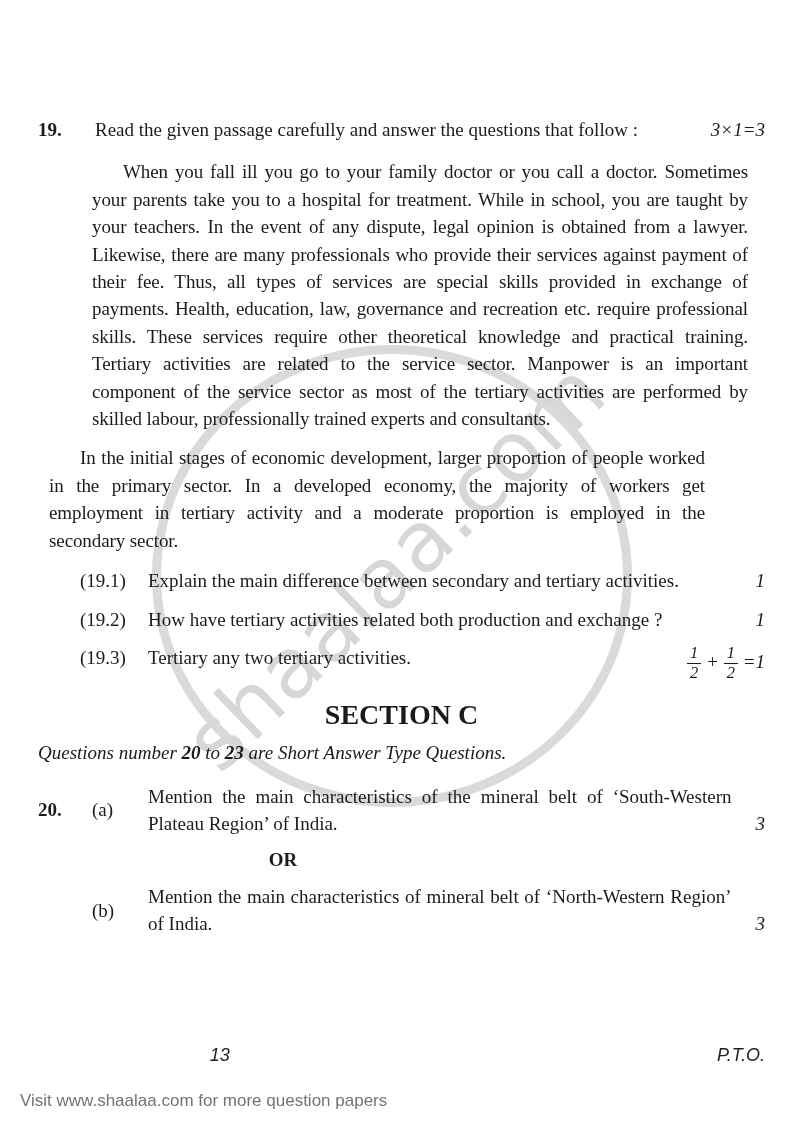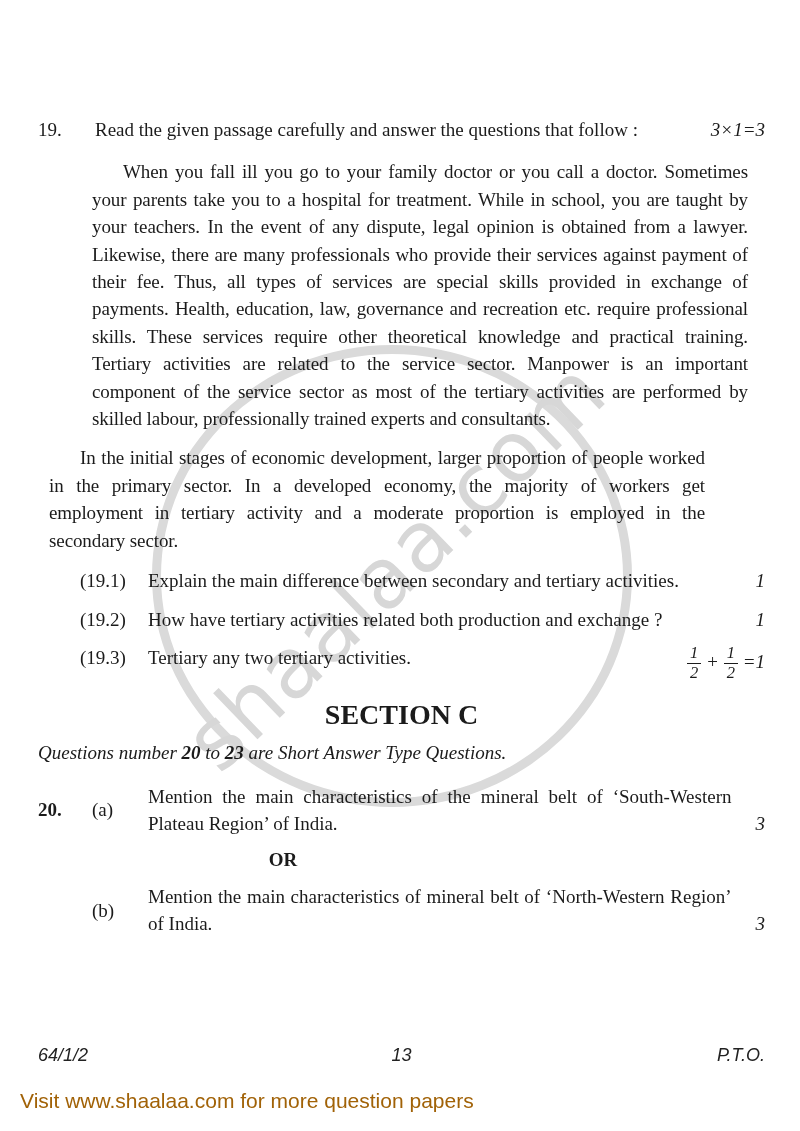--- a/index.html
+++ b/index.html
@@ -15,21 +15,21 @@
   }
   .wm-text{
     position:absolute;left:55px;top:524px;width:680px;text-align:center;
     transform:rotate(-44deg);transform-origin:50% 50%;
     font-family:"DejaVu Sans",sans-serif;font-size:84px;color:#d7d7d7;
     letter-spacing:1px;line-height:1;white-space:nowrap;
   }
   
   .content{position:absolute;left:38px;top:116px;width:727px;}
   .qrow{display:flex;}
-  .qnum{width:57px;flex-shrink:0;font-weight:normal;}
+  .qnum{width:57px;flex-shrink:0;font-weight:bold;}
   .q19line{flex:1;display:flex;}
   .q19marks{margin-left:auto;font-style:italic;white-space:nowrap;}
   .passage{
     margin:15px 0 0 54px;width:656px;text-align:justify;text-indent:31px;
     letter-spacing:-0.1px;
   }
   .passage.p2{margin-top:12px;margin-left:11px;}
   .subq{display:flex;margin:11px 0 0 42px;}
   .subq.first{margin-top:13px;}
   .subq .sn{width:68px;flex-shrink:0;}
@@ -54,21 +54,21 @@
   .footer{
     position:absolute;left:38px;top:1044px;width:727px;display:flex;
     font-family:"Liberation Sans",sans-serif;font-style:italic;
     font-size:18px;color:#222;line-height:22px;
   }
   .footer .fl{flex:1;text-align:left;}
   .footer .fc{flex:1;text-align:center;}
   .footer .fr2{flex:1;text-align:right;}
   .banner{
     position:absolute;left:20px;top:1088px;
-    font-family:"Liberation Sans",sans-serif;font-size:21px;color:#a16207;
+    font-family:"Liberation Sans",sans-serif;font-size:17px;color:#737373;
     line-height:26px;
   }
 </style>
 </head>
 <body>
 
 <div class="page">
 
   <div class="wm-ring"></div>
   <div class="wm-text">shaalaa.com</div>
@@ -133,20 +133,19 @@
     <div class="q20row browtop">
       <span class="q20num"></span>
       <span class="qletter">(b)</span>
       <span class="qtext20">Mention the main characteristics of mineral belt of ‘North-Western Region’ of India.</span>
       <span class="qmarks20">3</span>
     </div>
 
   </div>
 
   <div class="footer">
-    <span class="fl">64/1/2</span>
     <span class="fc">13</span>
     <span class="fr2">P.T.O.</span>
   </div>
 
   <div class="banner">Visit www.shaalaa.com for more question papers</div>
 
 </div>
 
 </body></html>

